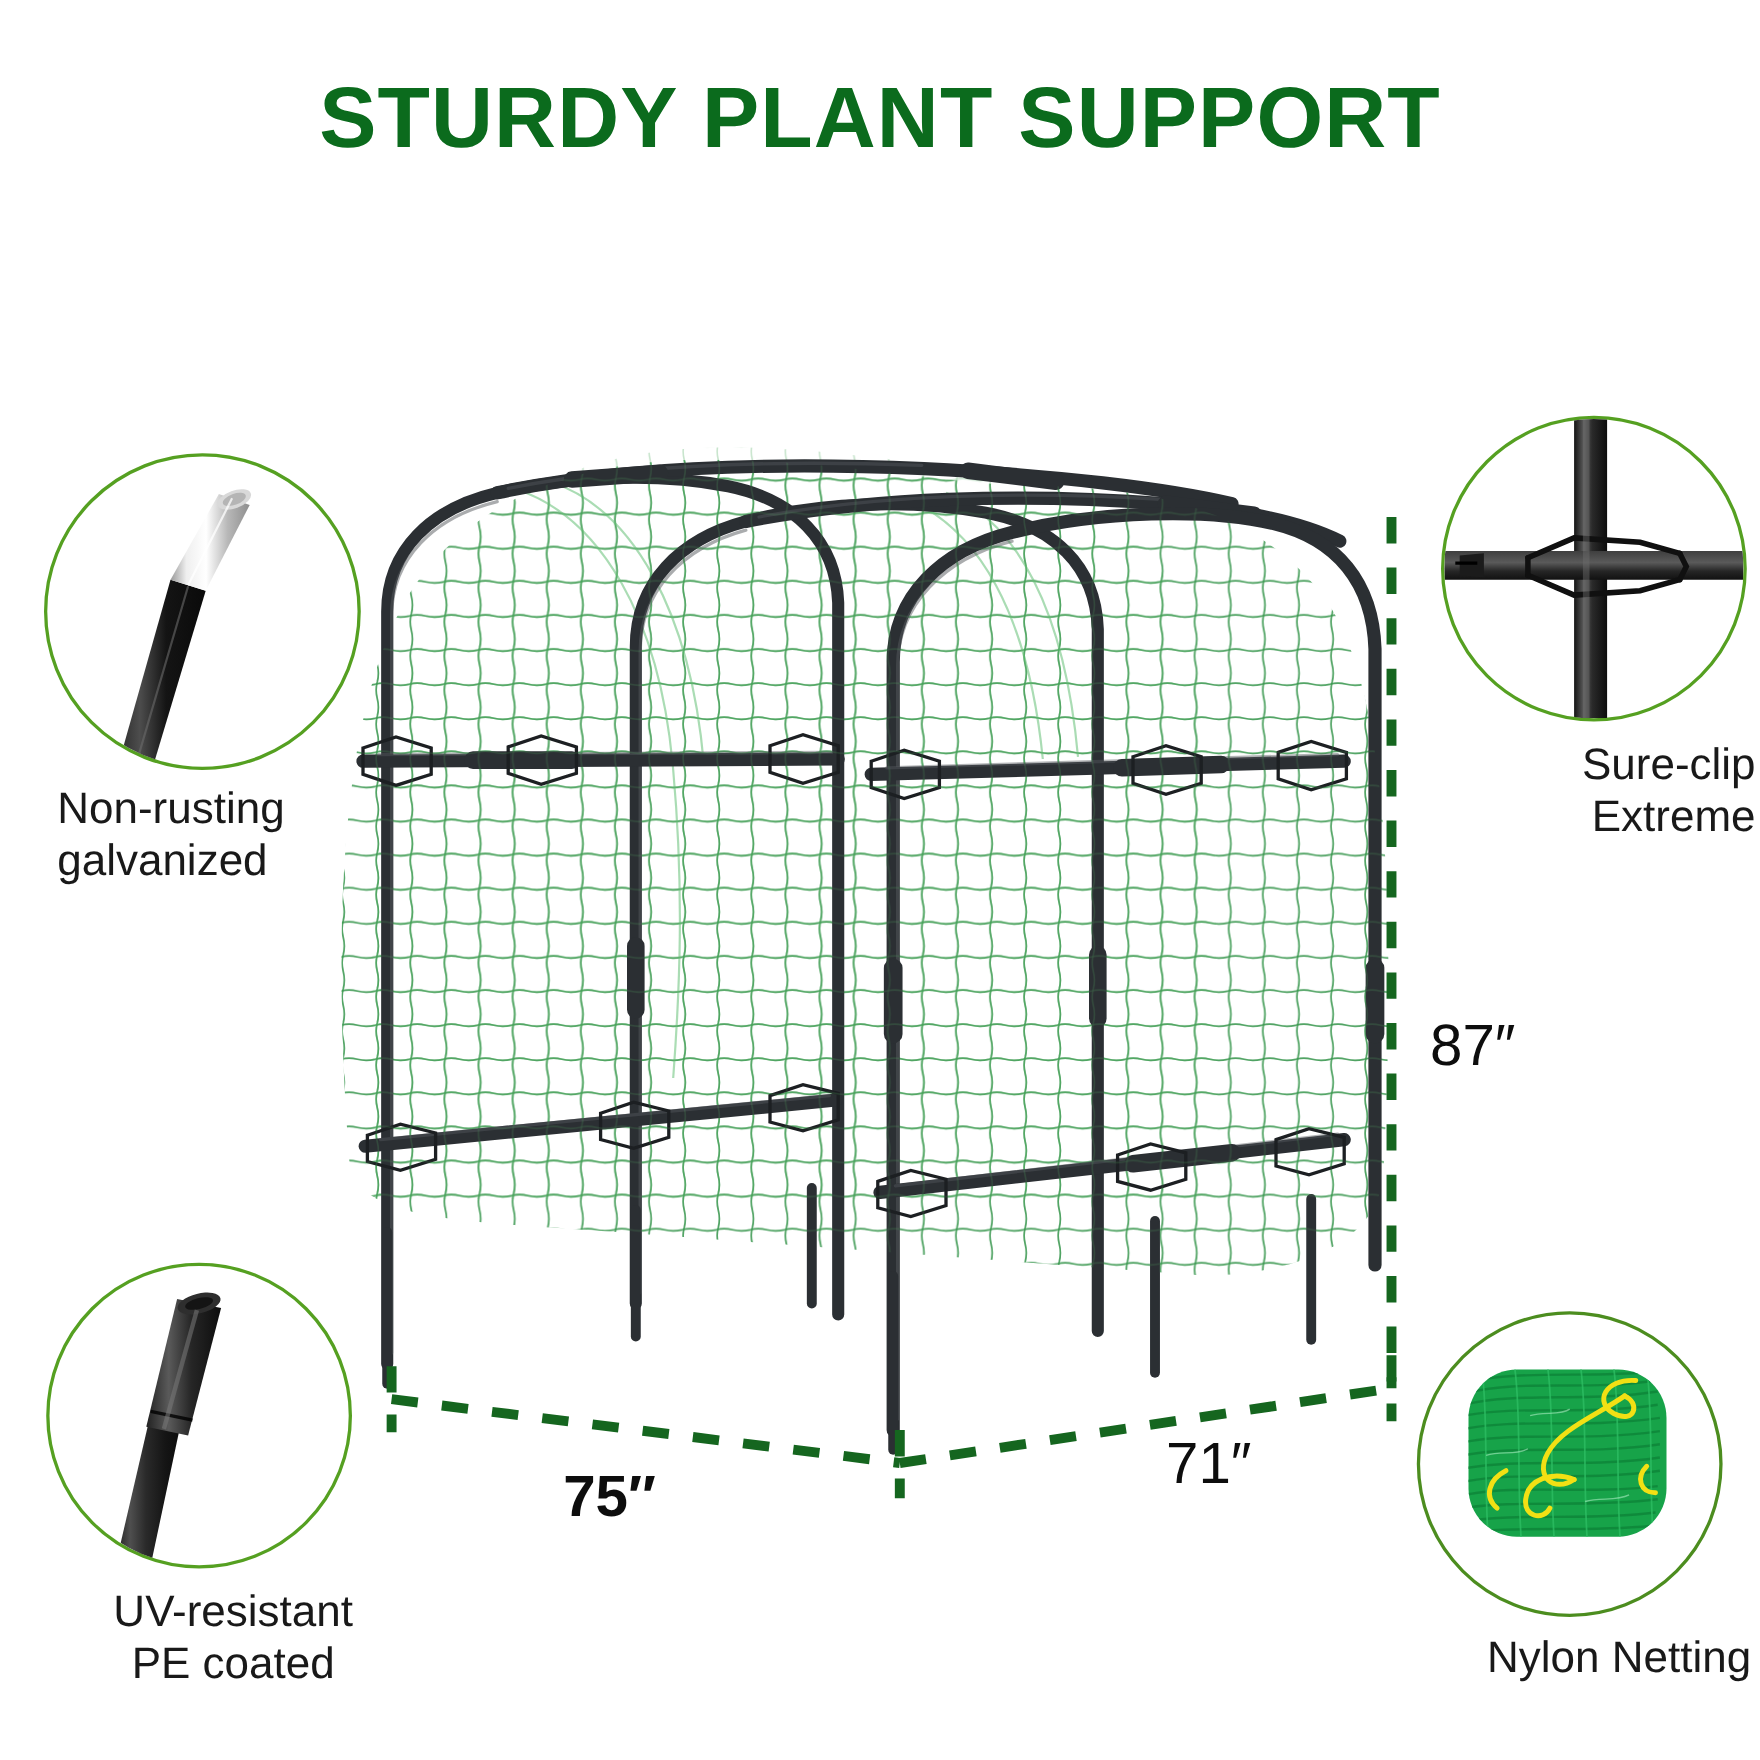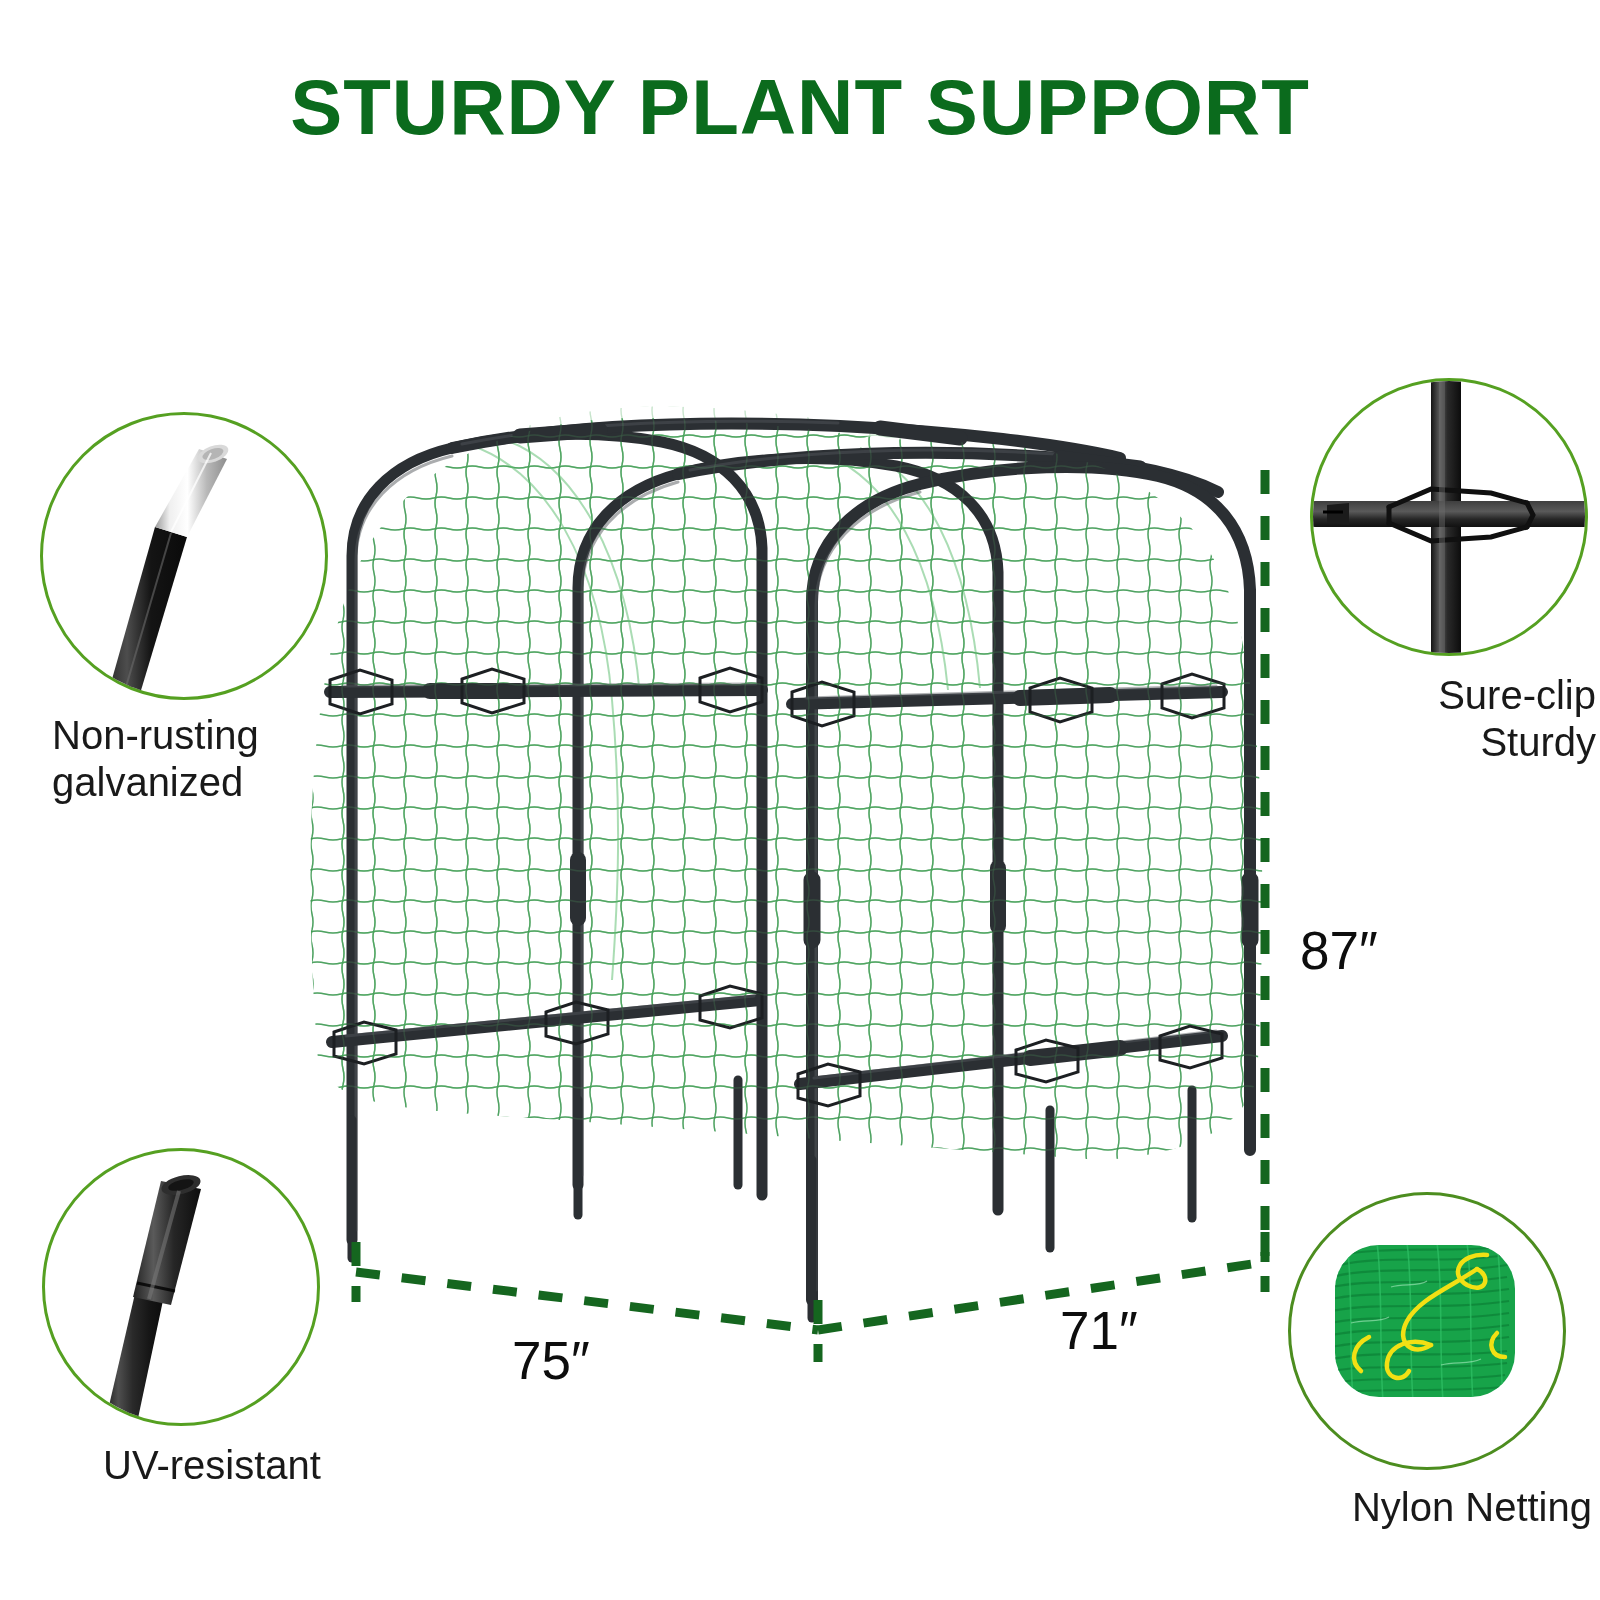--- a/index.html
+++ b/index.html
@@ -263,21 +263,21 @@
 
       <path class="dashline" d="M818 1330 L1265 1262"></path>
 
       <path class="dashtick" d="M356 1242 L356 1302"></path>
       <path class="dashtick" d="M818 1300 L818 1362"></path>
       <path class="dashtick" d="M1265 1232 L1265 1292"></path>
     </g>
   </svg>
 
   <div class="dim" style="left:1300px; top:920px;">87″</div>
-  <div class="dim" style="left:512px; top:1330px;">75″</div>
+  <div class="dim" style="left:512px; top:1330px;font-weight:bold;">75″</div>
   <div class="dim" style="left:1060px; top:1300px;">71″</div>
 
   <div class="callout">
     <div class="circle" style="left:40px; top:412px; width:282px; height:282px;">
       <svg width="282" height="282" viewBox="0 0 282 282">
         <defs>
           <linearGradient id="silver" x1="0" y1="0" x2="1" y2="0">
             <stop offset="0%" stop-color="#9a9a9a"></stop>
             <stop offset="20%" stop-color="#efefef"></stop>
             <stop offset="45%" stop-color="#ffffff"></stop>
@@ -335,20 +335,21 @@
         <path d="M92 132 L130 140" stroke="#000" stroke-width="3" opacity=".8" fill="none"></path>
 
         <ellipse cx="136" cy="34" rx="20" ry="9" transform="rotate(-14 136 34)" fill="#2e2e2e"></ellipse>
         <ellipse cx="136" cy="34" rx="13" ry="5" transform="rotate(-14 136 34)" fill="#141414"></ellipse>
 
         <path d="M104 148 L134 40" stroke="#7a7a7a" stroke-width="4" opacity=".55" fill="none"></path>
       </svg>
     </div>
     <div class="callout-label" style="left:52px; top:1442px; width:320px;text-align:center;">
       <div>UV-resistant</div>
+      <div>PE coated</div>
     </div>
   </div>
 
   <div class="callout">
     <div class="circle" style="left:1310px; top:378px; width:272px; height:272px;">
       <svg width="272" height="272" viewBox="0 0 272 272">
         <defs>
           <linearGradient id="vpipe" x1="0" y1="0" x2="1" y2="0">
             <stop offset="0%" stop-color="#141414"></stop>
             <stop offset="30%" stop-color="#5d5d5d"></stop>
@@ -373,21 +374,21 @@
         <path d="M76 126 L118 108 L178 112 L214 122" stroke="#101010" stroke-width="5" fill="none" stroke-linecap="round"></path>
         <path d="M76 142 L118 160 L178 156 L214 146" stroke="#101010" stroke-width="5" fill="none" stroke-linecap="round"></path>
         <path d="M76 126 L76 142" stroke="#101010" stroke-width="5" stroke-linecap="round"></path>
         <path d="M214 122 L220 134 L214 146" stroke="#101010" stroke-width="5" fill="none" stroke-linecap="round"></path>
 
         <rect x="126" y="-10" width="6" height="300" fill="#6f6f6f" opacity=".45"></rect>
       </svg>
     </div>
     <div class="callout-label right" style="left:1330px; top:672px; width:266px;">
       <div>Sure-clip</div>
-      <div>Sturdy</div>
+      <div>Extreme</div>
     </div>
   </div>
 
   <div class="callout">
     <div class="circle" style="left:1288px; top:1192px; width:272px; height:272px; border-color:#4c8d1f;">
       <svg width="272" height="272" viewBox="0 0 272 272">
         <defs>
           <clipPath id="bundleClip">
             <rect x="44" y="50" width="180" height="152" rx="44"></rect>
           </clipPath>

